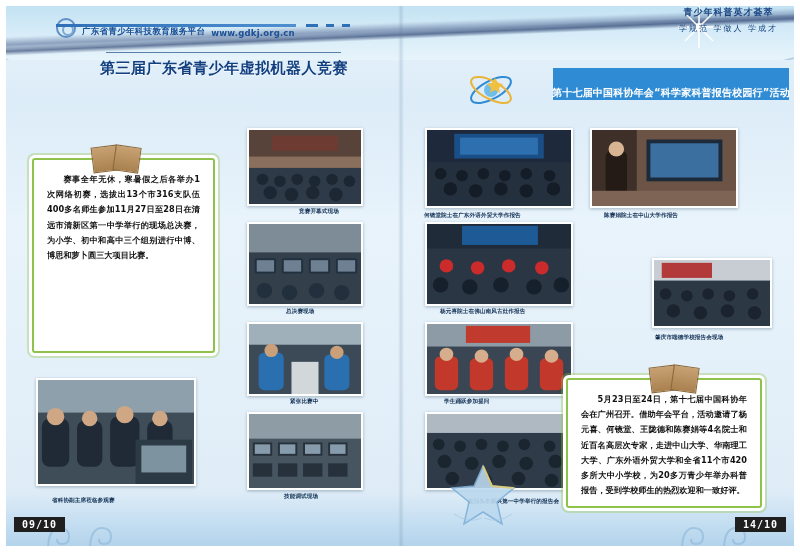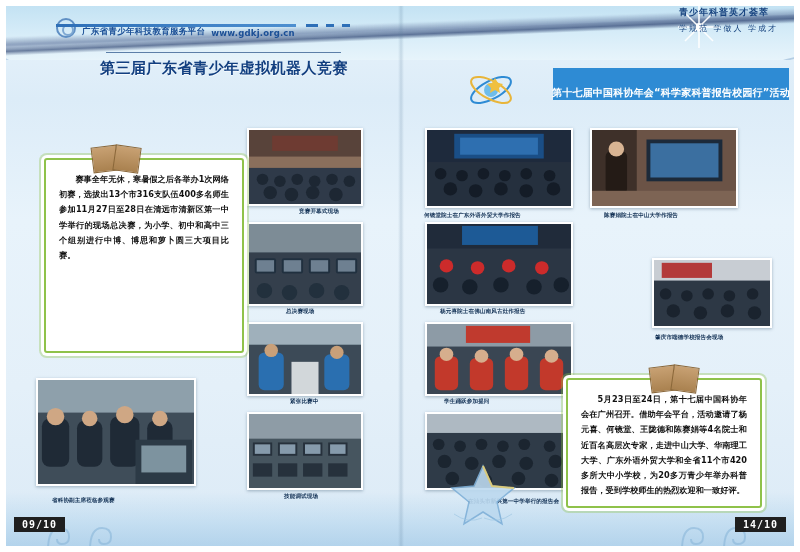--- a/index.html
+++ b/index.html
@@ -87,21 +87,21 @@
   }
   .rule-blue {
     position:absolute; left:56px; top:24px; width:240px; height:3px;
     background: linear-gradient(90deg,#2e6fb7,#4d8fd0);
     z-index:5;
   }
   .rule-dash {
     position:absolute; top:24px; width:12px; height:3px; background:#2e6fb7; z-index:5;
   }
   .calligraphy {
-    position:absolute; right:22px; top:6px; text-align:left; z-index:6;
+    position:absolute; right:22px; top:6px; text-align:center; z-index:6;
   }
   .calligraphy .c1 {
     font-size:9px; color:#17437f; font-weight:bold; letter-spacing:1px;
     font-family:"DejaVu Serif","Liberation Serif",serif;
   }
   .calligraphy .c2 {
     font-size:8px; color:#17437f; margin-top:4px; letter-spacing:2px;
     font-family:"DejaVu Serif","Liberation Serif",serif;
   }
   .starburst {
@@ -149,21 +149,21 @@
   .note-inner p { text-indent: 2em; margin-bottom:2px; }
   .tape {
     position:absolute; width:26px; height:26px;
     background:linear-gradient(180deg,#c8a173,#a9814f);
     border:1px solid #8a6739;
     z-index:14;
   }
   .tape.l { left:0px; transform:rotate(-7deg); }
   .tape.r { left:22px; transform:rotate(8deg); }
 
-  .note-left { left:44px; top:158px; width:200px; height:195px; }
+  .note-left { left:32px; top:158px; width:183px; height:195px; }
   .note-left-tapes { position:absolute; left:92px; top:146px; width:56px; height:28px; z-index:15; }
   .note-right { left:566px; top:378px; width:196px; height:130px; }
   .note-right-tapes { position:absolute; left:650px; top:366px; width:56px; height:28px; z-index:15; }
 
   
   .photo {
     position:absolute;
     border:2px solid #ffffff;
     box-shadow:0 1px 3px rgba(30,60,90,0.35);
     overflow:hidden;

